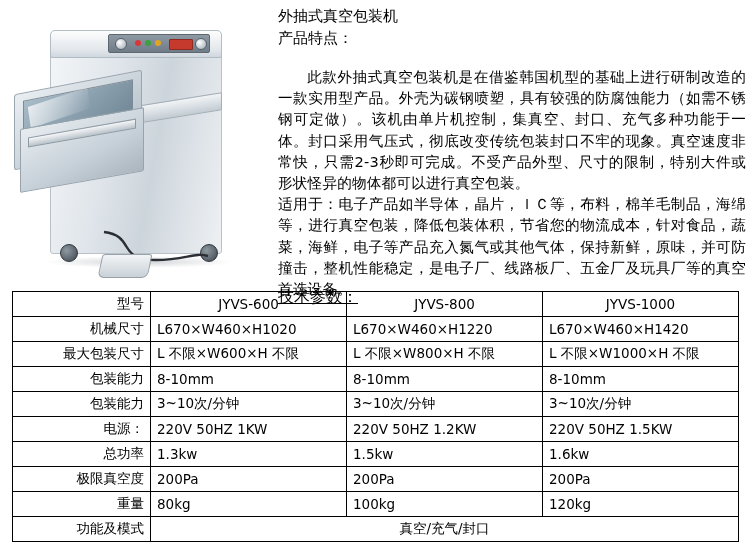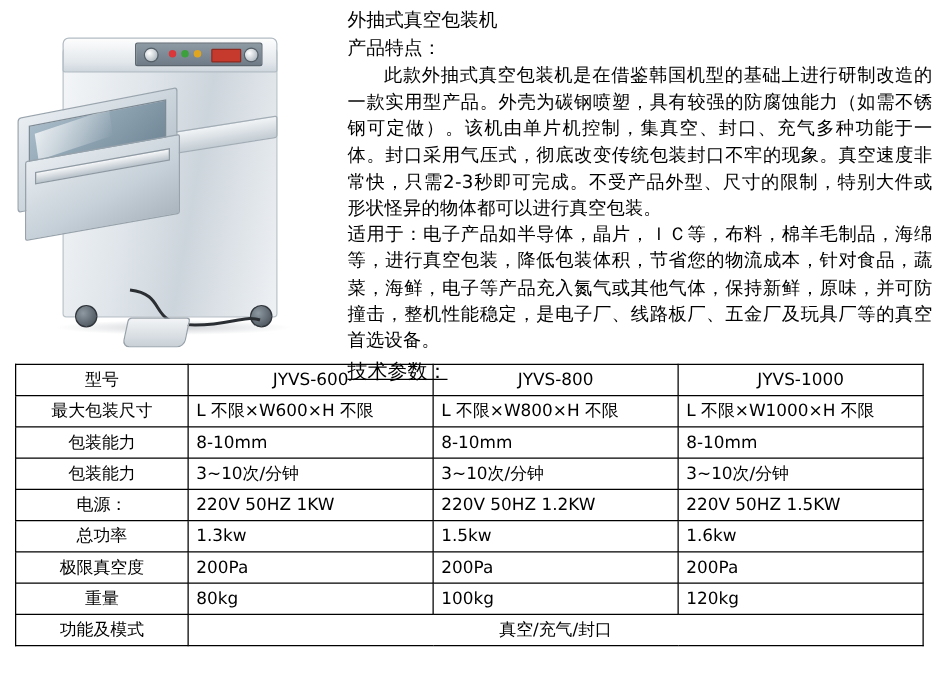--- a/index.html
+++ b/index.html
@@ -197,21 +197,21 @@
   .doc-title {
     font-family: "DejaVu Sans", "Liberation Sans", sans-serif;
     font-size: 15px;
     line-height: 20px;
     color: #000;
     margin-bottom: 2px;
   }
   .sec-label {
     font-size: 15px;
     line-height: 21px;
-    margin-bottom: 1px;
+    margin-bottom: 17px;
   }
   .para {
     font-size: 14.6px;
     line-height: 21.2px;
     text-align: justify;
     letter-spacing: .2px;
   }
   .indent { text-indent: 2em; }
 
   
@@ -240,21 +240,21 @@
   table.spec td, table.spec th {
     border: 1px solid #000000;
     padding: 2px 6px;
     height: 20px;
     vertical-align: middle;
     font-weight: normal;
     white-space: nowrap;
     overflow: hidden;
   }
   table.spec th.rowhead, table.spec td.rowhead {
-    text-align: center;
+    text-align: right;
   }
   table.spec td.val {
     text-align: left;
   }
   table.spec td.center {
     text-align: center;
   }
   col.c0 { width: 138px; }
   col.c1 { width: 196px; }
   col.c2 { width: 196px; }
@@ -320,20 +320,26 @@
       <thead>
         <tr>
           <th class="rowhead">型号</th>
           <th class="center">JYVS-600</th>
           <th class="center">JYVS-800</th>
           <th class="center">JYVS-1000</th>
         </tr>
       </thead>
       <tbody>
         <tr>
+          <td class="rowhead">机械尺寸</td>
+          <td class="val">L670×W460×H1020</td>
+          <td class="val">L670×W460×H1220</td>
+          <td class="val">L670×W460×H1420</td>
+        </tr>
+        <tr>
           <td class="rowhead">最大包装尺寸</td>
           <td class="val">L 不限×W600×H 不限</td>
           <td class="val">L 不限×W800×H 不限</td>
           <td class="val">L 不限×W1000×H 不限</td>
         </tr>
         <tr>
           <td class="rowhead">包装能力</td>
           <td class="val">8-10mm</td>
           <td class="val">8-10mm</td>
           <td class="val">8-10mm</td>

